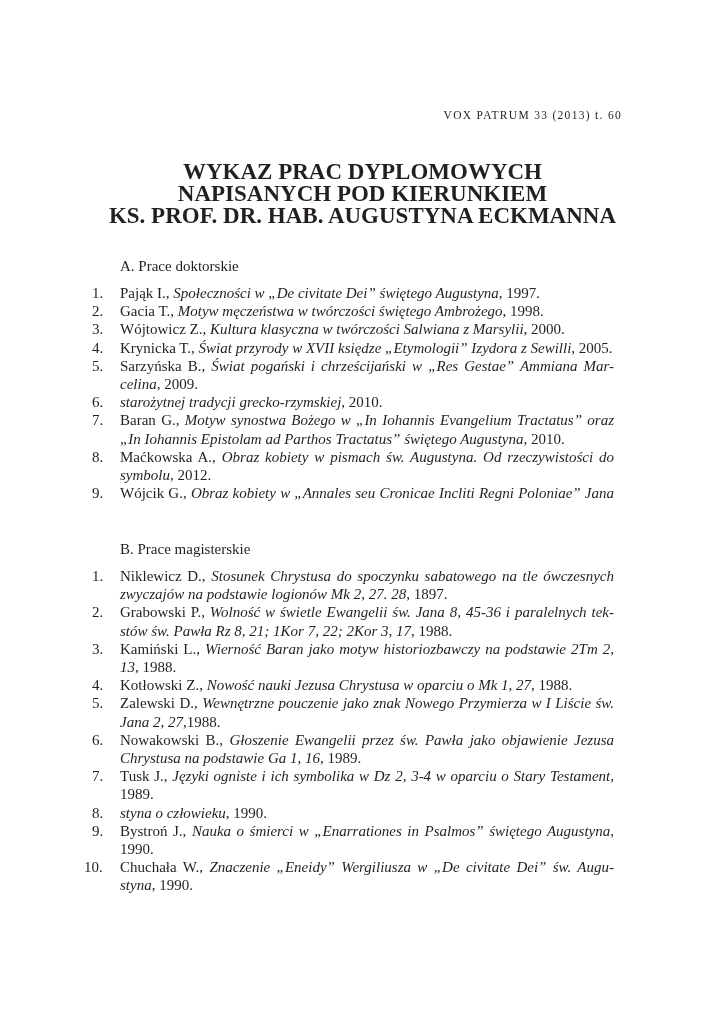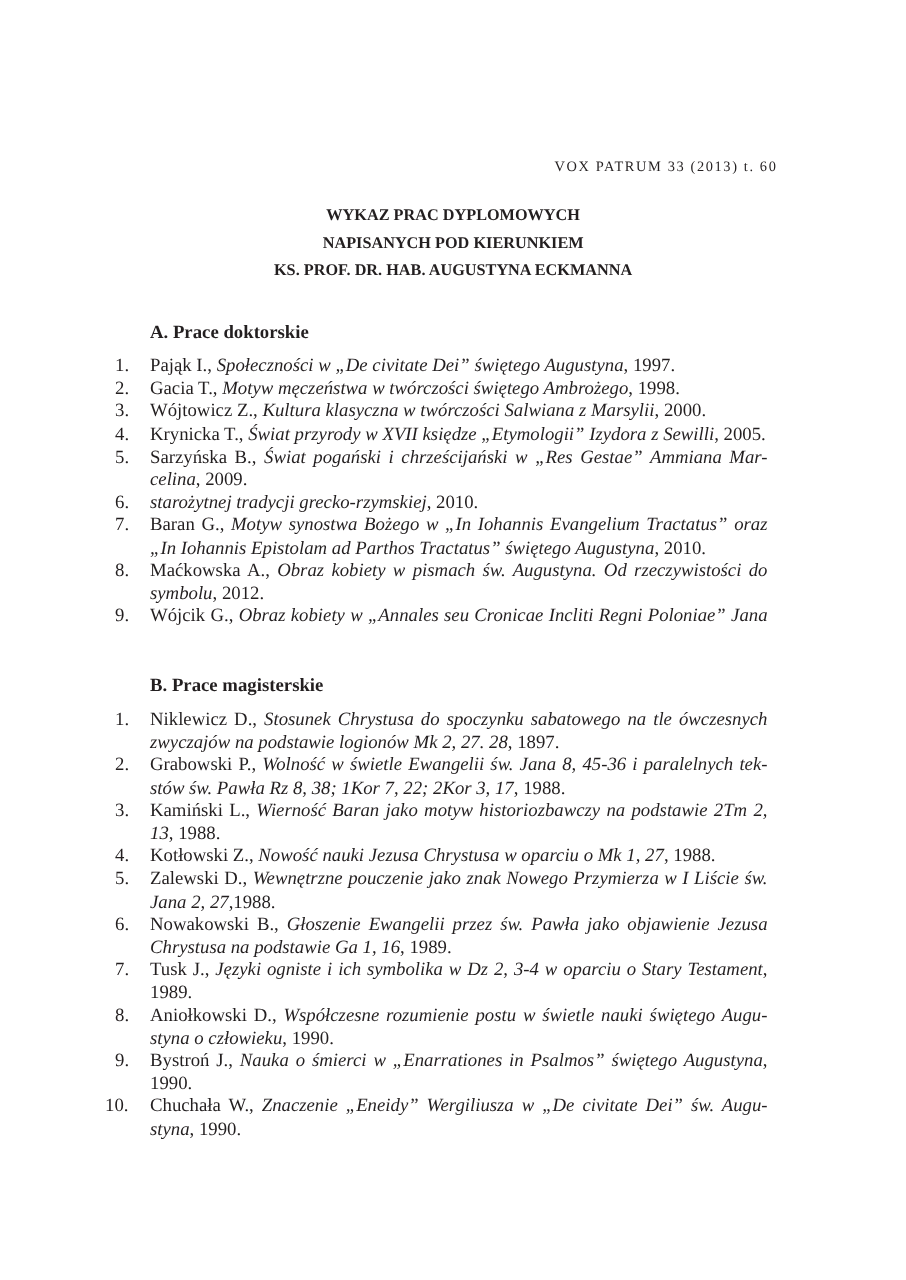--- a/index.html
+++ b/index.html
@@ -1,23 +1,23 @@
 <!DOCTYPE html>
 <html><head>
 <meta charset="utf-8">
 <style>
   html, body { margin: 0; padding: 0; background: #ffffff; }
   body { width: 725px; height: 1024px; position: relative; overflow: hidden;
          font-family: "Liberation Serif", "DejaVu Serif", serif; color: #231f20; }
   .running-head { position: absolute; top: 109px; right: 103px; font-size: 11.5px;
-                  letter-spacing: 1.3px; color: #231f20; margin-top: 19px; }
+                  letter-spacing: 1.3px; color: #231f20; }
   .title { position: absolute; top: 161px; left: 0; width: 725px; text-align: center;
-           font-weight: bold; font-size: 13px; line-height: 22px; }
+           font-weight: bold; font-size: 23px; line-height: 22px; }
   .title div { white-space: nowrap; }
-  .section-heading { position: absolute; left: 120px; font-weight: bold; font-size: 15px; }
+  .section-heading { position: absolute; left: 120px; font-weight: normal; font-size: 15px; }
   .list { position: absolute; left: 92px; width: 522px; margin: 0; padding: 0; list-style: none;
           font-size: 15px; line-height: 18.2px; }
   .list li { position: relative; padding-left: 28px; text-align: justify; text-align-last: left; }
   .list li .num { position: absolute; left: 0; top: 0; width: 24px; text-align: left; }
   .list li .num.wide { left: -8px; text-align: center; }
   .list li .line { display: block; text-align: justify; text-align-last: justify; }
   .list li .line.last { text-align-last: left; }
   i { font-style: italic; }
 </style>
 </head>
@@ -77,21 +77,21 @@
 <div class="section-heading" style="top:541px;">B. Prace magisterskie</div>
 <ol class="list" style="top:567px;">
     <li>
       <span class="num">1.</span>
       <span class="line"><span>Niklewicz D., </span><i>Stosunek Chrystusa do spoczynku sabatowego na tle ówczesnych</i></span>
       <span class="line last"><i>zwyczajów na podstawie logionów Mk 2, 27. 28</i><span>, 1897.</span></span>
     </li>
     <li>
       <span class="num">2.</span>
       <span class="line"><span>Grabowski P., </span><i>Wolność w świetle Ewangelii św. Jana 8, 45-36 i paralelnych tek-</i></span>
-      <span class="line last"><i>stów św. Pawła Rz 8, 38; 1Kor 7, 22; 2Kor 3, 17</i><span>, 1988.</span></span>
+      <span class="line last"><i>stów św. Pawła Rz 8, 21; 1Kor 7, 22; 2Kor 3, 17</i><span>, 1988.</span></span>
     </li>
     <li>
       <span class="num">3.</span>
       <span class="line"><span>Kamiński L., </span><i>Wierność Baran jako motyw historiozbawczy na podstawie 2Tm 2,</i></span>
       <span class="line last"><i>13</i><span>, 1988.</span></span>
     </li>
     <li>
       <span class="num">4.</span>
       <span class="line last"><span>Kotłowski Z., </span><i>Nowość nauki Jezusa Chrystusa w oparciu o Mk 1, 27</i><span>, 1988.</span></span>
     </li>
@@ -105,21 +105,20 @@
       <span class="line"><span>Nowakowski B., </span><i>Głoszenie Ewangelii przez św. Pawła jako objawienie Jezusa</i></span>
       <span class="line last"><i>Chrystusa na podstawie Ga 1, 16</i><span>, 1989.</span></span>
     </li>
     <li>
       <span class="num">7.</span>
       <span class="line"><span>Tusk J., </span><i>Języki ogniste i ich symbolika w Dz 2, 3-4 w oparciu o Stary Testament</i><span>,</span></span>
       <span class="line last"><span>1989.</span></span>
     </li>
     <li>
       <span class="num">8.</span>
-      <span class="line"><span>Aniołkowski D., </span><i>Współczesne rozumienie postu w świetle nauki świętego Augu-</i></span>
       <span class="line last"><i>styna o człowieku</i><span>, 1990.</span></span>
     </li>
     <li>
       <span class="num">9.</span>
       <span class="line"><span>Bystroń J., </span><i>Nauka o śmierci w „Enarrationes in Psalmos” świętego Augustyna</i><span>,</span></span>
       <span class="line last"><span>1990.</span></span>
     </li>
     <li>
       <span class="num wide">10.</span>
       <span class="line"><span>Chuchała W., </span><i>Znaczenie „Eneidy” Wergiliusza w „De civitate Dei” św. Augu-</i></span>

